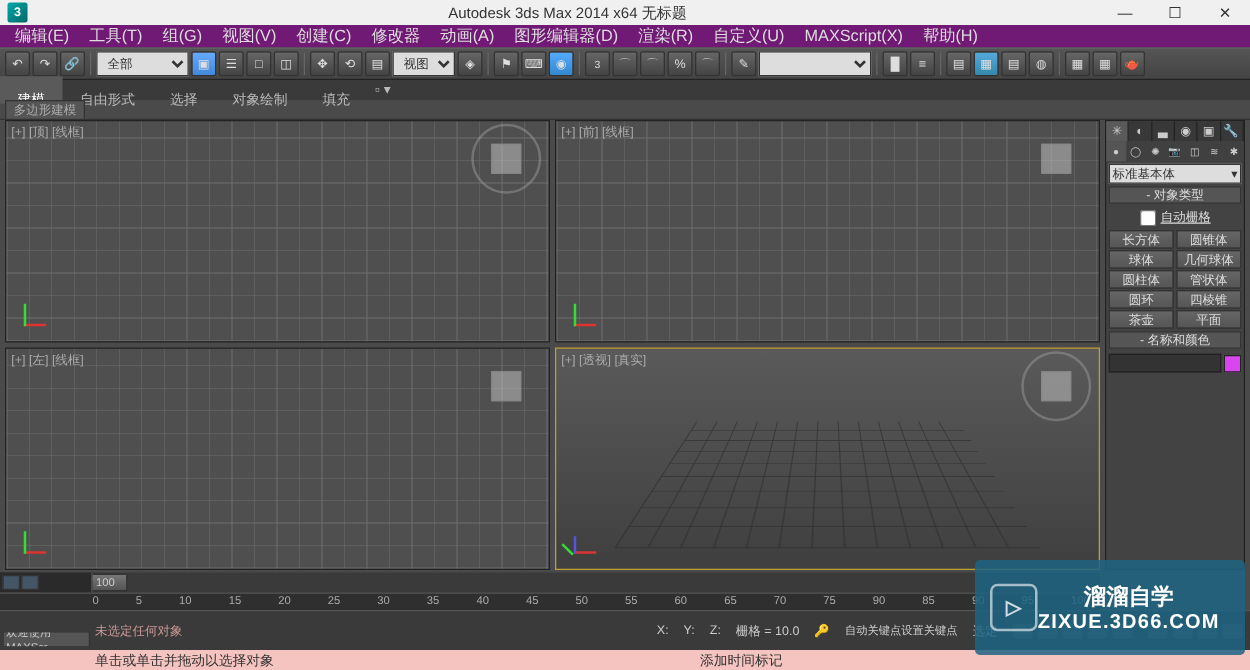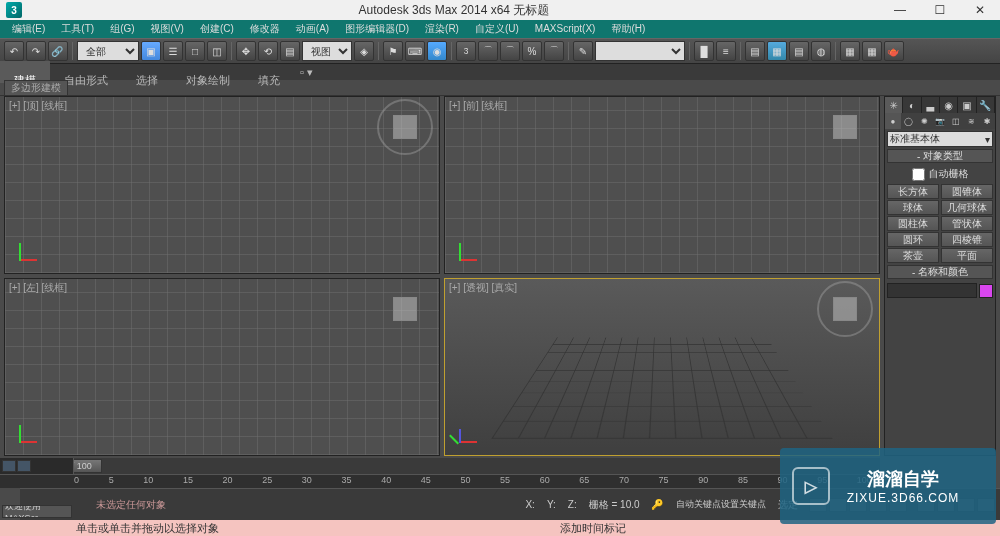--- a/index.html
+++ b/index.html
@@ -6,21 +6,21 @@
 body { width: 1000px; height: 536px; background: #4a4a4a; color: #ccc; font-size: 11px; overflow: hidden; position: relative; }
 
 
 .titlebar { height: 20px; background: #f0f0f0; display: flex; align-items: center; color: #333; font-size: 12px; }
 .titlebar .app-icon { width: 16px; height: 16px; margin: 0 6px; background: linear-gradient(135deg,#0aa 0%,#066 100%); border-radius: 2px; display: flex; align-items: center; justify-content: center; color: #fff; font-weight: bold; font-size: 10px; }
 .titlebar .title { flex: 1; text-align: center; font-size: 12px; }
 .titlebar .win-btns { display: flex; }
 .titlebar .win-btn { width: 40px; height: 20px; display: flex; align-items: center; justify-content: center; font-size: 12px; }
 
 
-.menubar { height: 18px; background: #0f766e; display: flex; align-items: center; padding: 0 4px; font-size: 10px; }
+.menubar { height: 18px; background: #701a75; display: flex; align-items: center; padding: 0 4px; font-size: 13px; }
 .menubar .item { padding: 0 8px; color: #ddd; height: 16px; line-height: 16px; }
 
 
 .maintoolbar { height: 26px; background: linear-gradient(#555,#444); display: flex; align-items: center; padding: 0 4px; gap: 2px; border-top: 1px solid #666; border-bottom: 1px solid #222; }
 .tbtn { width: 20px; height: 20px; background: linear-gradient(#666,#444); border: 1px solid #333; border-radius: 2px; display: flex; align-items: center; justify-content: center; color: #ddd; font-size: 10px; }
 .tbtn.active { background: linear-gradient(#6af,#48d); }
 .tsep { width: 1px; height: 18px; background: #666; margin: 0 2px; }
 .tdrop { height: 20px; background: #ddd; border: 1px solid #333; font-size: 10px; color: #333; padding: 0 4px; }
 
 
@@ -59,47 +59,47 @@
 .cmdpanel .tabs { height: 16px; display: flex; background: #383838; }
 .cmdpanel .tabs .t { flex: 1; display: flex; align-items: center; justify-content: center; border-right: 1px solid #222; color: #ccc; font-size: 10px; }
 .cmdpanel .tabs .t.active { background: #5a5a5a; }
 .cmdpanel .subtabs { height: 16px; display: flex; background: #404040; }
 .cmdpanel .subtabs .t { flex: 1; display: flex; align-items: center; justify-content: center; font-size: 8px; color: #ccc; }
 .cmdpanel .subtabs .t.active { background: #555; }
 .cmdpanel .drop { margin: 2px; height: 16px; background: #ddd; border: 1px solid #333; font-size: 10px; padding: 0 2px; color: #333; display: flex; align-items: center; justify-content: space-between; }
 .cmdpanel .rollout-head { height: 14px; background: #555; font-size: 10px; padding: 0 2px; display: flex; align-items: center; justify-content: center; border: 1px solid #333; margin: 2px; color: #ddd; }
 .cmdpanel .row { display: flex; margin: 1px 2px; gap: 2px; }
 .cmdpanel .btn { flex: 1; height: 15px; background: linear-gradient(#666,#555); border: 1px solid #333; font-size: 10px; display: flex; align-items: center; justify-content: center; color: #ddd; }
-.cmdpanel .check { display: flex; align-items: center; justify-content: center; font-size: 10px; padding: 2px; color: #ddd; }
+.cmdpanel .check { display: flex; align-items: center; justify-content: center; font-size: 10px; padding: 2px; color: #ddd; text-decoration: underline; }
 .cmdpanel .check input { margin-right: 4px; }
 .cmdpanel .nrow { display: flex; margin: 4px 2px; gap: 2px; align-items: center; }
 .cmdpanel .ninput { flex: 1; height: 15px; background: #333; border: 1px solid #222; }
 .cmdpanel .swatch { width: 14px; height: 14px; background: #d946ef; border: 1px solid #222; }
 
 
 .slider-track { position: absolute; left: 0; right: 120px; bottom: 62px; height: 16px; background: #3a3a3a; display: flex; align-items: center; }
 .slider-track .handle { position: absolute; left: 54px; width: 48px; height: 14px; background: linear-gradient(#777,#555); border: 1px solid #333; font-size: 9px; display: flex; align-items: center; justify-content: center; }
 .slider-track .play { width: 16px; height: 14px; background: #555; border: 1px solid #333; margin-left: 4px; display: flex; align-items: center; justify-content: center; color: #bbb; font-size: 9px; }
 
 .timeline { position: absolute; left: 0; right: 120px; bottom: 48px; height: 14px; background: #2f2f2f; display: flex; align-items: center; border-top: 1px solid #555; }
 .timeline .marks { position: absolute; left: 74px; right: 0; height: 14px; display: flex; justify-content: space-between; font-size: 9px; color: #aaa; padding-right: 8px; }
 
-.status { position: absolute; left: 0; right: 0; bottom: 16px; height: 32px; background: #3a3a3a; display: flex; align-items: center; font-size: 10px; border-top: 1px solid #555; margin-left: 20px; }
+.status { position: absolute; left: 0; right: 0; bottom: 16px; height: 32px; background: #3a3a3a; display: flex; align-items: center; font-size: 10px; border-top: 1px solid #555; }
 .status .prompt { flex: 1; padding-left: 76px; color: #c99; }
 .status .coord { padding: 0 6px; color: #ccc; }
 .status .keysec { display: flex; flex-direction: row; font-size: 9px; padding: 0 6px; color: #ccc; }
 .status .anim-btn { width: 18px; height: 14px; background: #555; border: 1px solid #333; margin: 0 1px; }
 
 .minitrack { position: absolute; left: 0; bottom: 48px; width: 74px; height: 30px; background: #2a2a2a; border-right: 1px solid #555; }
 .minitrack .pair { display: flex; margin: 2px; }
 .minitrack .mini { width: 14px; height: 12px; background: #456; border: 1px solid #333; margin-right: 1px; }
 
 
 .watermark { position: absolute; right: 4px; bottom: 12px; width: 216px; height: 76px; background: rgba(30,100,130,.85); border-radius: 4px; display: flex; align-items: center; justify-content: center; color: #fff; flex-direction: column; font-size: 18px; font-weight: bold; }
-.watermark .url { font-size: 12px; font-weight: normal; letter-spacing: 1px; }
+.watermark .url { font-size: 16px; font-weight: bold; letter-spacing: 1px; }
 .watermark .playicon { position: absolute; left: 12px; top: 50%; transform: translateY(-50%); width: 38px; height: 38px; border: 2px solid rgba(255,255,255,.6); border-radius: 6px; display: flex; align-items: center; justify-content: center; font-size: 16px; color: rgba(255,255,255,.8); }
 
 .maxlisten { position: absolute; left: 0; right: 0; bottom: 0; height: 16px; background: #f5c4c0; display: flex; align-items: center; font-size: 11px; color: #333; }
 .maxlisten .txt { padding-left: 76px; }
 </style>
 </head>
 <body>
 
 <div class="titlebar">
   <div class="app-icon">3</div>
@@ -124,21 +124,21 @@
   <div class="item">自定义(U)</div>
   <div class="item">MAXScript(X)</div>
   <div class="item">帮助(H)</div>
 </div>
 
 <div class="maintoolbar">
   <div class="tbtn">↶</div>
   <div class="tbtn">↷</div>
   <div class="tbtn">🔗</div>
   <div class="tsep"></div>
-  <select class="tdrop" style="width:62px"><option>全部</option></select>
+  <select class="tdrop" style="width:74px"><option>全部</option></select>
   <div class="tbtn active">▣</div>
   <div class="tbtn">☰</div>
   <div class="tbtn">□</div>
   <div class="tbtn">◫</div>
   <div class="tsep"></div>
   <div class="tbtn">✥</div>
   <div class="tbtn">⟲</div>
   <div class="tbtn">▤</div>
   <select class="tdrop" style="width:50px"><option>视图</option></select>
   <div class="tbtn">◈</div>

